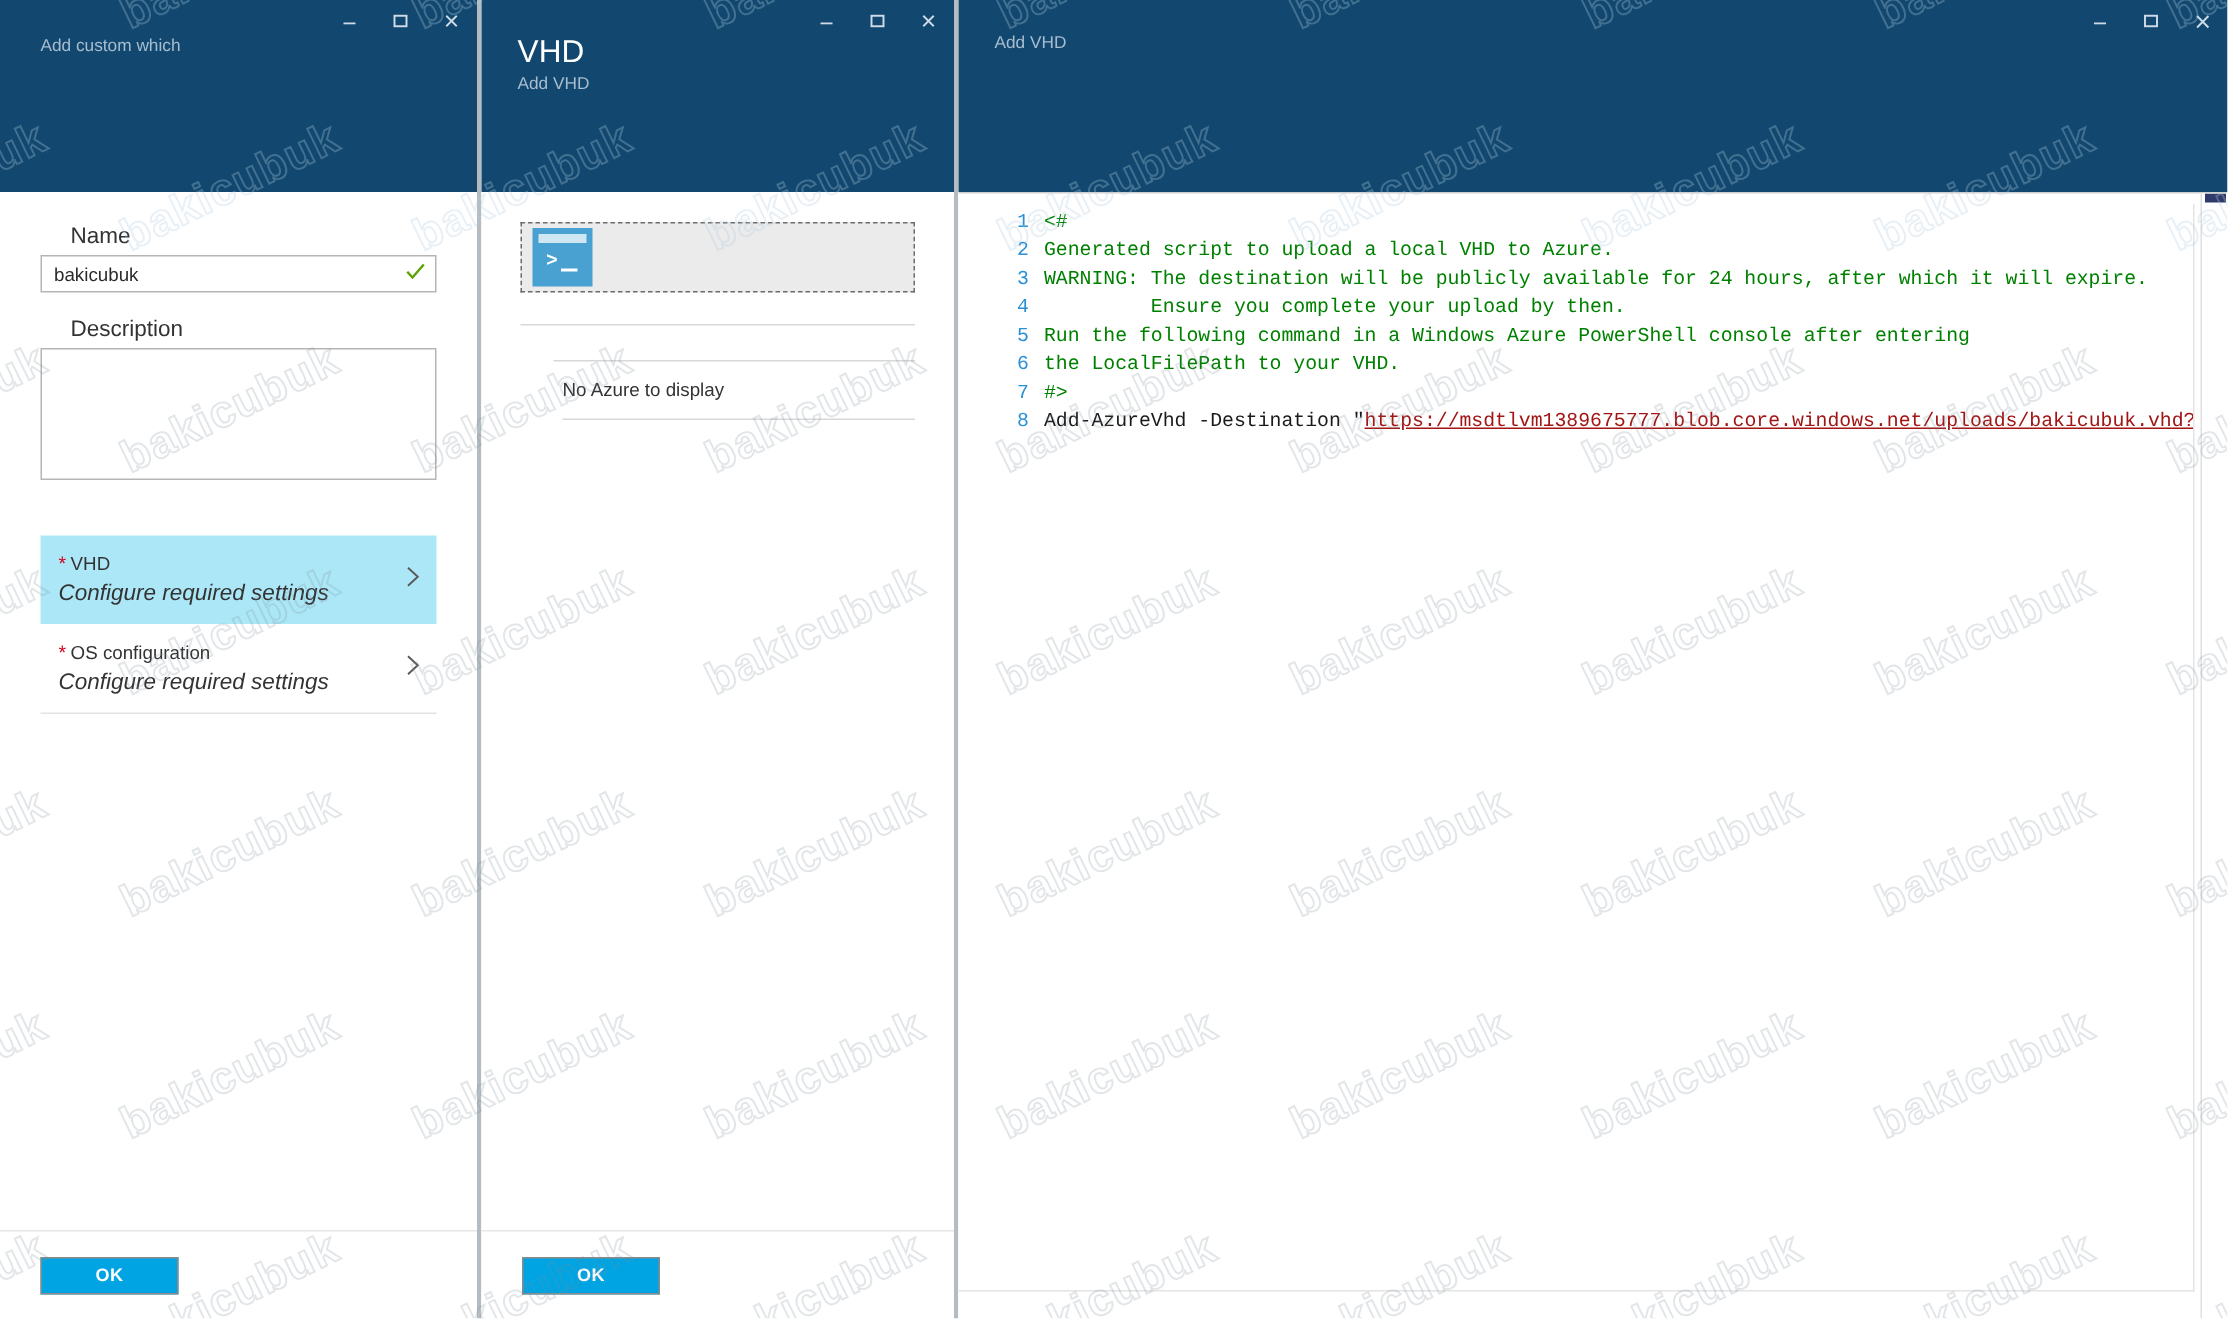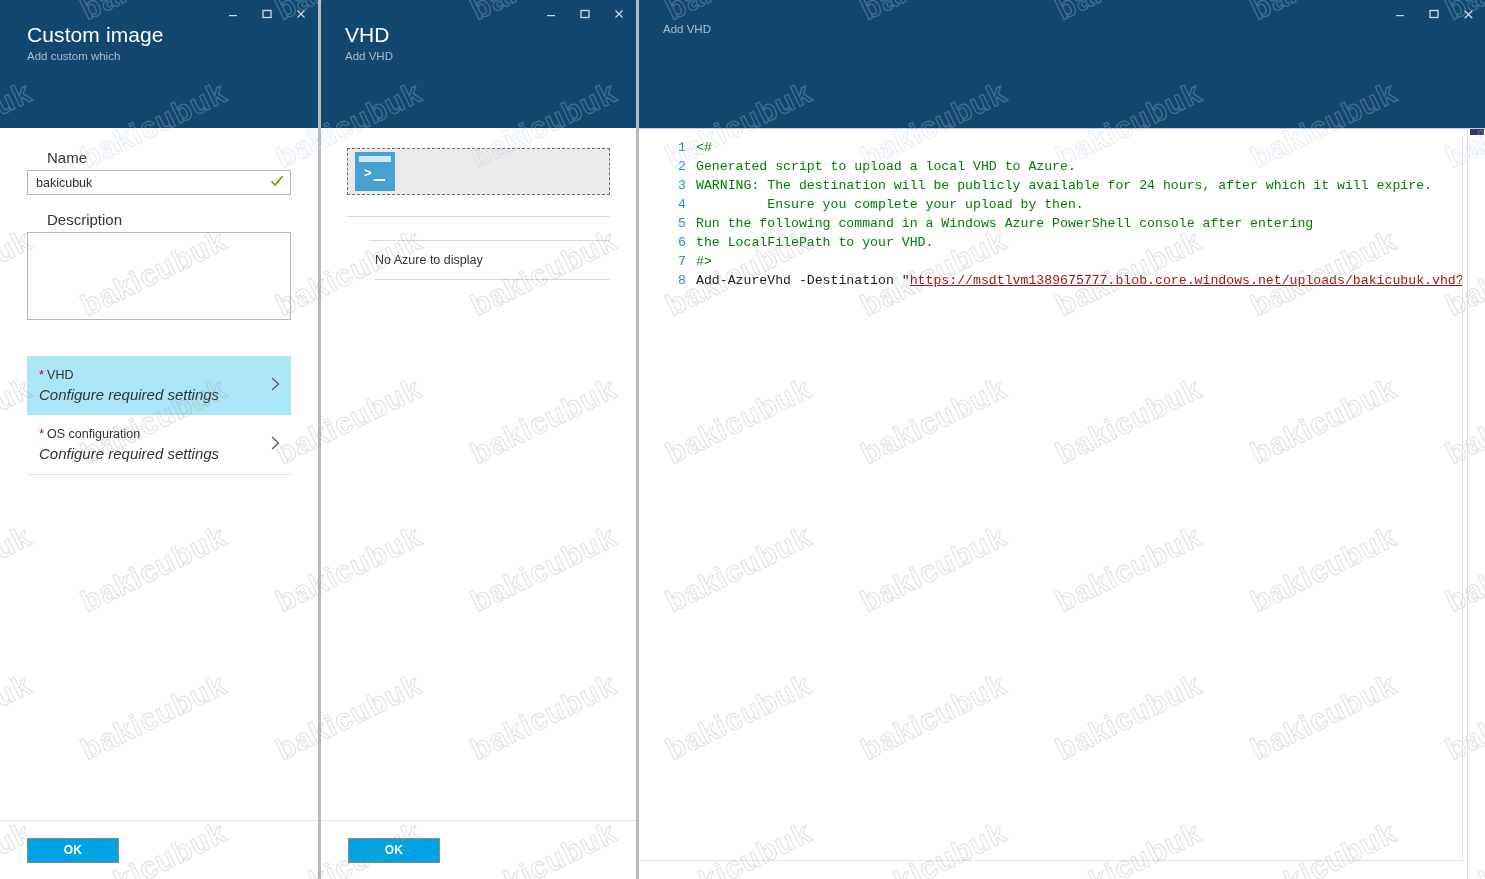--- a/index.html
+++ b/index.html
@@ -354,21 +354,20 @@
           <svg width="12" height="12" viewBox="0 0 12 12">
               <rect x="2" y="2.5" width="8" height="7" fill="none" stroke="currentColor" stroke-width="1.3"></rect>
             </svg>
         </div>
         <div class="win-btn">
           <svg width="12" height="12" viewBox="0 0 12 12">
               <path d="M2.5 2.5 L9.5 9.5 M9.5 2.5 L2.5 9.5" stroke="currentColor" stroke-width="1.2" fill="none"></path>
             </svg>
         </div>
       </div>
-      <div class="blade-title">Custom image</div>
       <div class="blade-subtitle">Add custom which</div>
     </div>
 
     <div class="blade-body">
       <div class="form-area">
 
         <div class="field-label">Name</div>
         <div class="text-input-wrap">
           <input class="text-input" type="text" value="bakicubuk" style="">
           <span class="valid-check">

